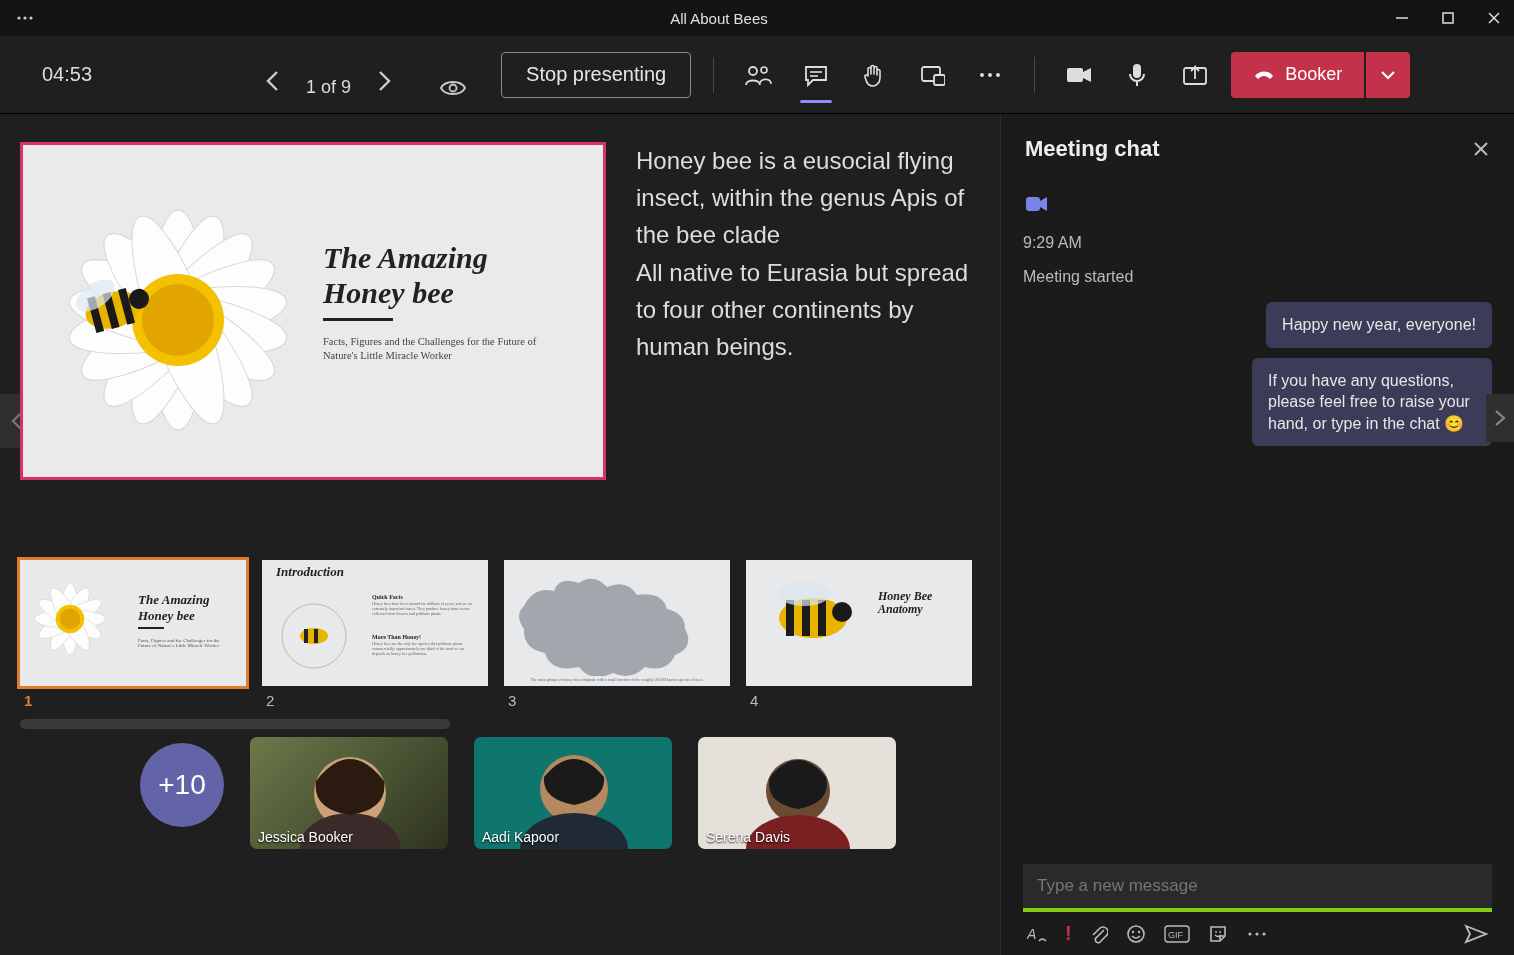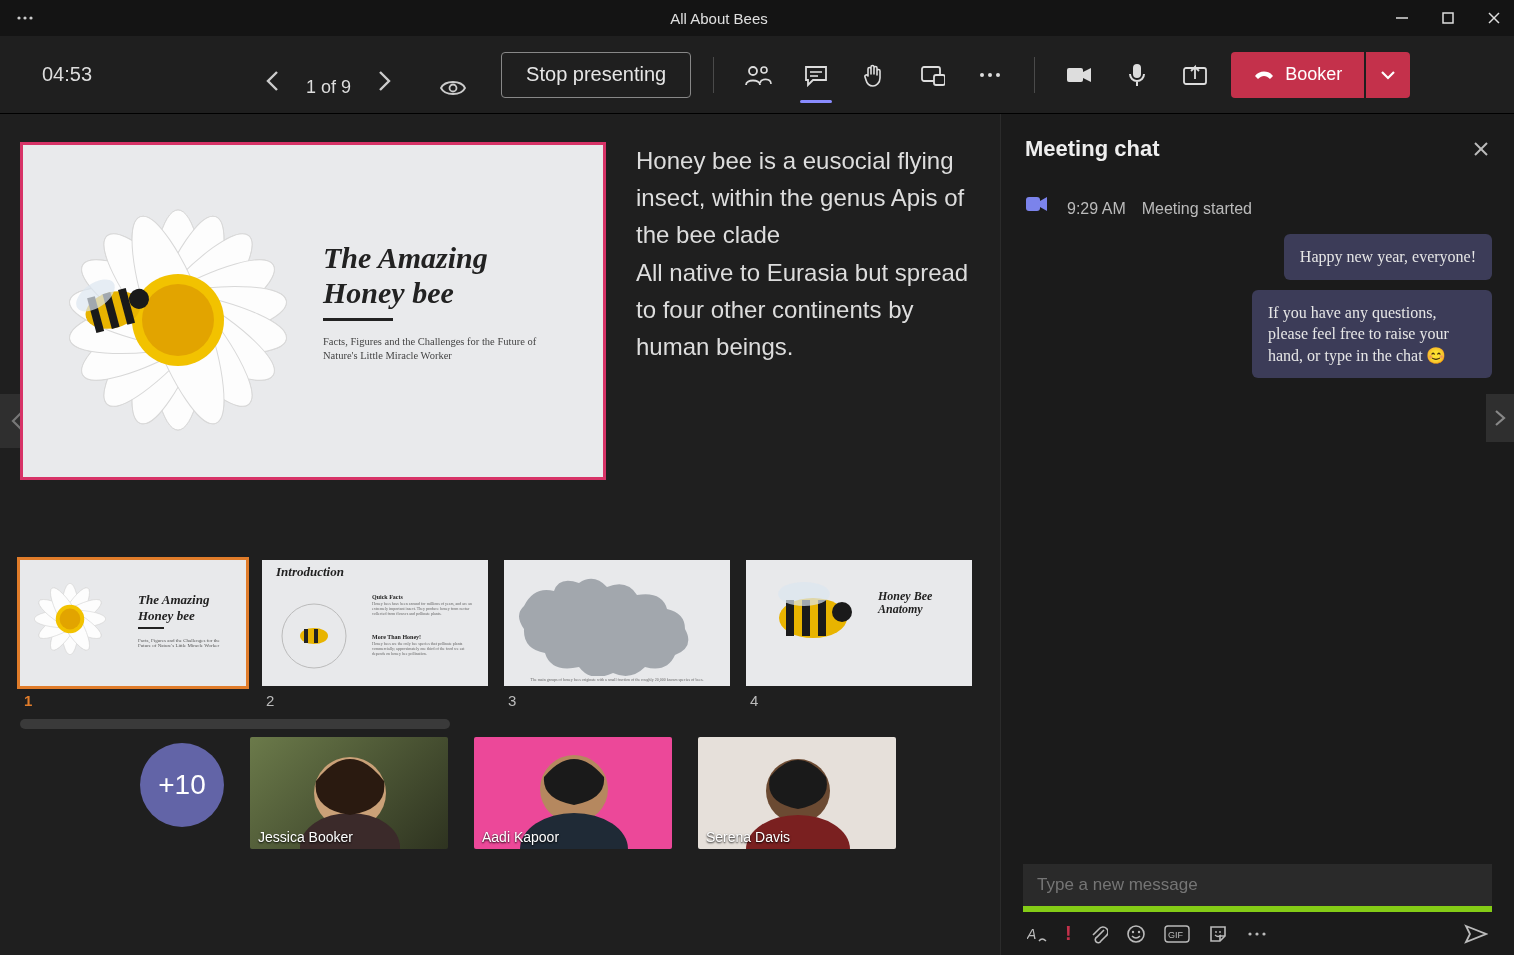--- a/index.html
+++ b/index.html
@@ -35,32 +35,32 @@
   .side-arrow.left { left:0; }
   .thumbs-row { display:flex; gap:16px; padding:70px 20px 0 20px; }
   .thumb-wrap { display:flex; flex-direction:column; gap:4px; }
   .thumb { width:226px; height:126px; background:#e8e9eb; position:relative; overflow:hidden;}
   .thumb.selected { outline:3px solid #e07c2a; }
   .thumb-num { font-size:15px; color:#bbb; padding-left:4px; padding-top:2px;}
   .thumb-num.sel { color:#e07c2a; font-weight:600; }
   .hscroll { margin:10px 0 0 20px; width:430px; height:10px; background:#3a3a3a; border-radius:5px;}
   .gallery { display:flex; gap:26px; padding:8px 20px 0 20px; align-items:flex-start;}
   .overflow-avatar { width:84px; height:84px; border-radius:50%; background:#6264a7; display:flex; align-items:center; justify-content:center; font-size:28px; color:#fff; margin-left:120px; margin-top:6px;}
-  .video-tile { width:198px; height:112px; background:#3a3a3a; position:relative; border-radius:2px; overflow:hidden;}
+  .video-tile { width:198px; height:112px; background:#3a3a3a; position:relative; border-radius:7px; overflow:hidden;}
   .video-tile .name { position:absolute; bottom:4px; left:8px; font-size:14px; color:#fff; text-shadow:0 1px 2px #000;}
   .chat-panel { flex:1; border-left:1px solid #2b2b2b; display:flex; flex-direction:column; background:#1b1b1b; position:relative;}
   .chat-header { display:flex; align-items:center; justify-content:space-between; padding:22px 24px 12px 24px;}
   .chat-header h2 { font-size:22px; font-weight:600; color:#eee;}
   .chat-body { flex:1; padding:10px 22px; display:flex; flex-direction:column; gap:10px; }
-  .system-msg { display:flex; align-items:flex-end; gap:16px; color:#bbb; font-size:16px; margin-top:6px; margin-bottom:6px;}
+  .system-msg { display:flex; align-items:flex-start; gap:16px; color:#bbb; font-size:16px; margin-top:6px; margin-bottom:6px;flex-direction:column;}
   .sys-icon { width:28px; height:28px; display:flex; align-items:center; justify-content:center;}
-  .bubble { align-self:flex-end; background:#3c3c58; color:#e6e6e6; max-width:240px; padding:12px 16px; border-radius:6px; font-size:16px; line-height:1.35;font-family:Liberation Serif, serif;}
+  .bubble { align-self:flex-end; background:#3c3c58; color:#e6e6e6; max-width:240px; padding:12px 16px; border-radius:6px; font-size:16px; line-height:1.35;}
   .chat-scroll-arrow { position:absolute; right:0; top:280px; width:28px; height:48px; background:#2f2f2f; display:flex; align-items:center; justify-content:center; color:#888;}
   .compose { padding:12px 22px 10px 22px; }
-  .compose input { width:100%; height:48px; background:#2a2a2a; border:none; border-bottom:6px solid #84cc16; padding:0 14px; color:#ddd; font-size:17px; outline:none;}
+  .compose input { width:100%; height:48px; background:#2a2a2a; border:none; border-bottom:4px solid #84cc16; padding:0 14px; color:#ddd; font-size:17px; outline:none;}
   .compose-tools { display:flex; align-items:center; gap:18px; padding:10px 4px 0 4px; color:#bbb;}
   .compose-tools .send { margin-left:auto; }
   svg { display:block; }
   .tlabel { position:absolute; font-family:"Times New Roman",serif; color:#222; }
 </style>
 </head>
 <body>
 
 <div class="titlebar">
   <div class="left">
@@ -325,21 +325,21 @@
     <div class="gallery">
       <div class="overflow-avatar">+10</div>
       <div class="video-tile" style="background:linear-gradient(135deg,#6b7a4a,#2e3320);">
         <svg width="198" height="112" viewBox="0 0 198 112">
             <circle cx="100" cy="56" r="36" fill="#caa178"></circle>
             <ellipse cx="100" cy="110" rx="50" ry="34" fill="#3b2a2a"></ellipse>
             <path d="M66 44 q34 -44 68 0 q4 28 -34 34 q-38 -6 -34 -34" fill="#2a1a10"></path>
           </svg>
         <div class="name">Jessica Booker</div>
       </div>
-      <div class="video-tile" style="background:#ec4899;text-align:center;">
+      <div class="video-tile" style="background:#0f766e;text-align:center;">
         <svg width="198" height="112" viewBox="0 0 198 112">
             <circle cx="100" cy="52" r="34" fill="#b5885f"></circle>
             <ellipse cx="100" cy="112" rx="54" ry="36" fill="#1f2a36"></ellipse>
             <path d="M70 40 q30 -36 60 0 q2 22 -30 28 q-32 -6 -30 -28" fill="#1a1a1a"></path>
           </svg>
         <div class="name">Aadi Kapoor</div>
       </div>
       <div class="video-tile" style="background:#e6e0da;">
         <svg width="198" height="112" viewBox="0 0 198 112">
             <circle cx="100" cy="54" r="32" fill="#6b4a32"></circle>

